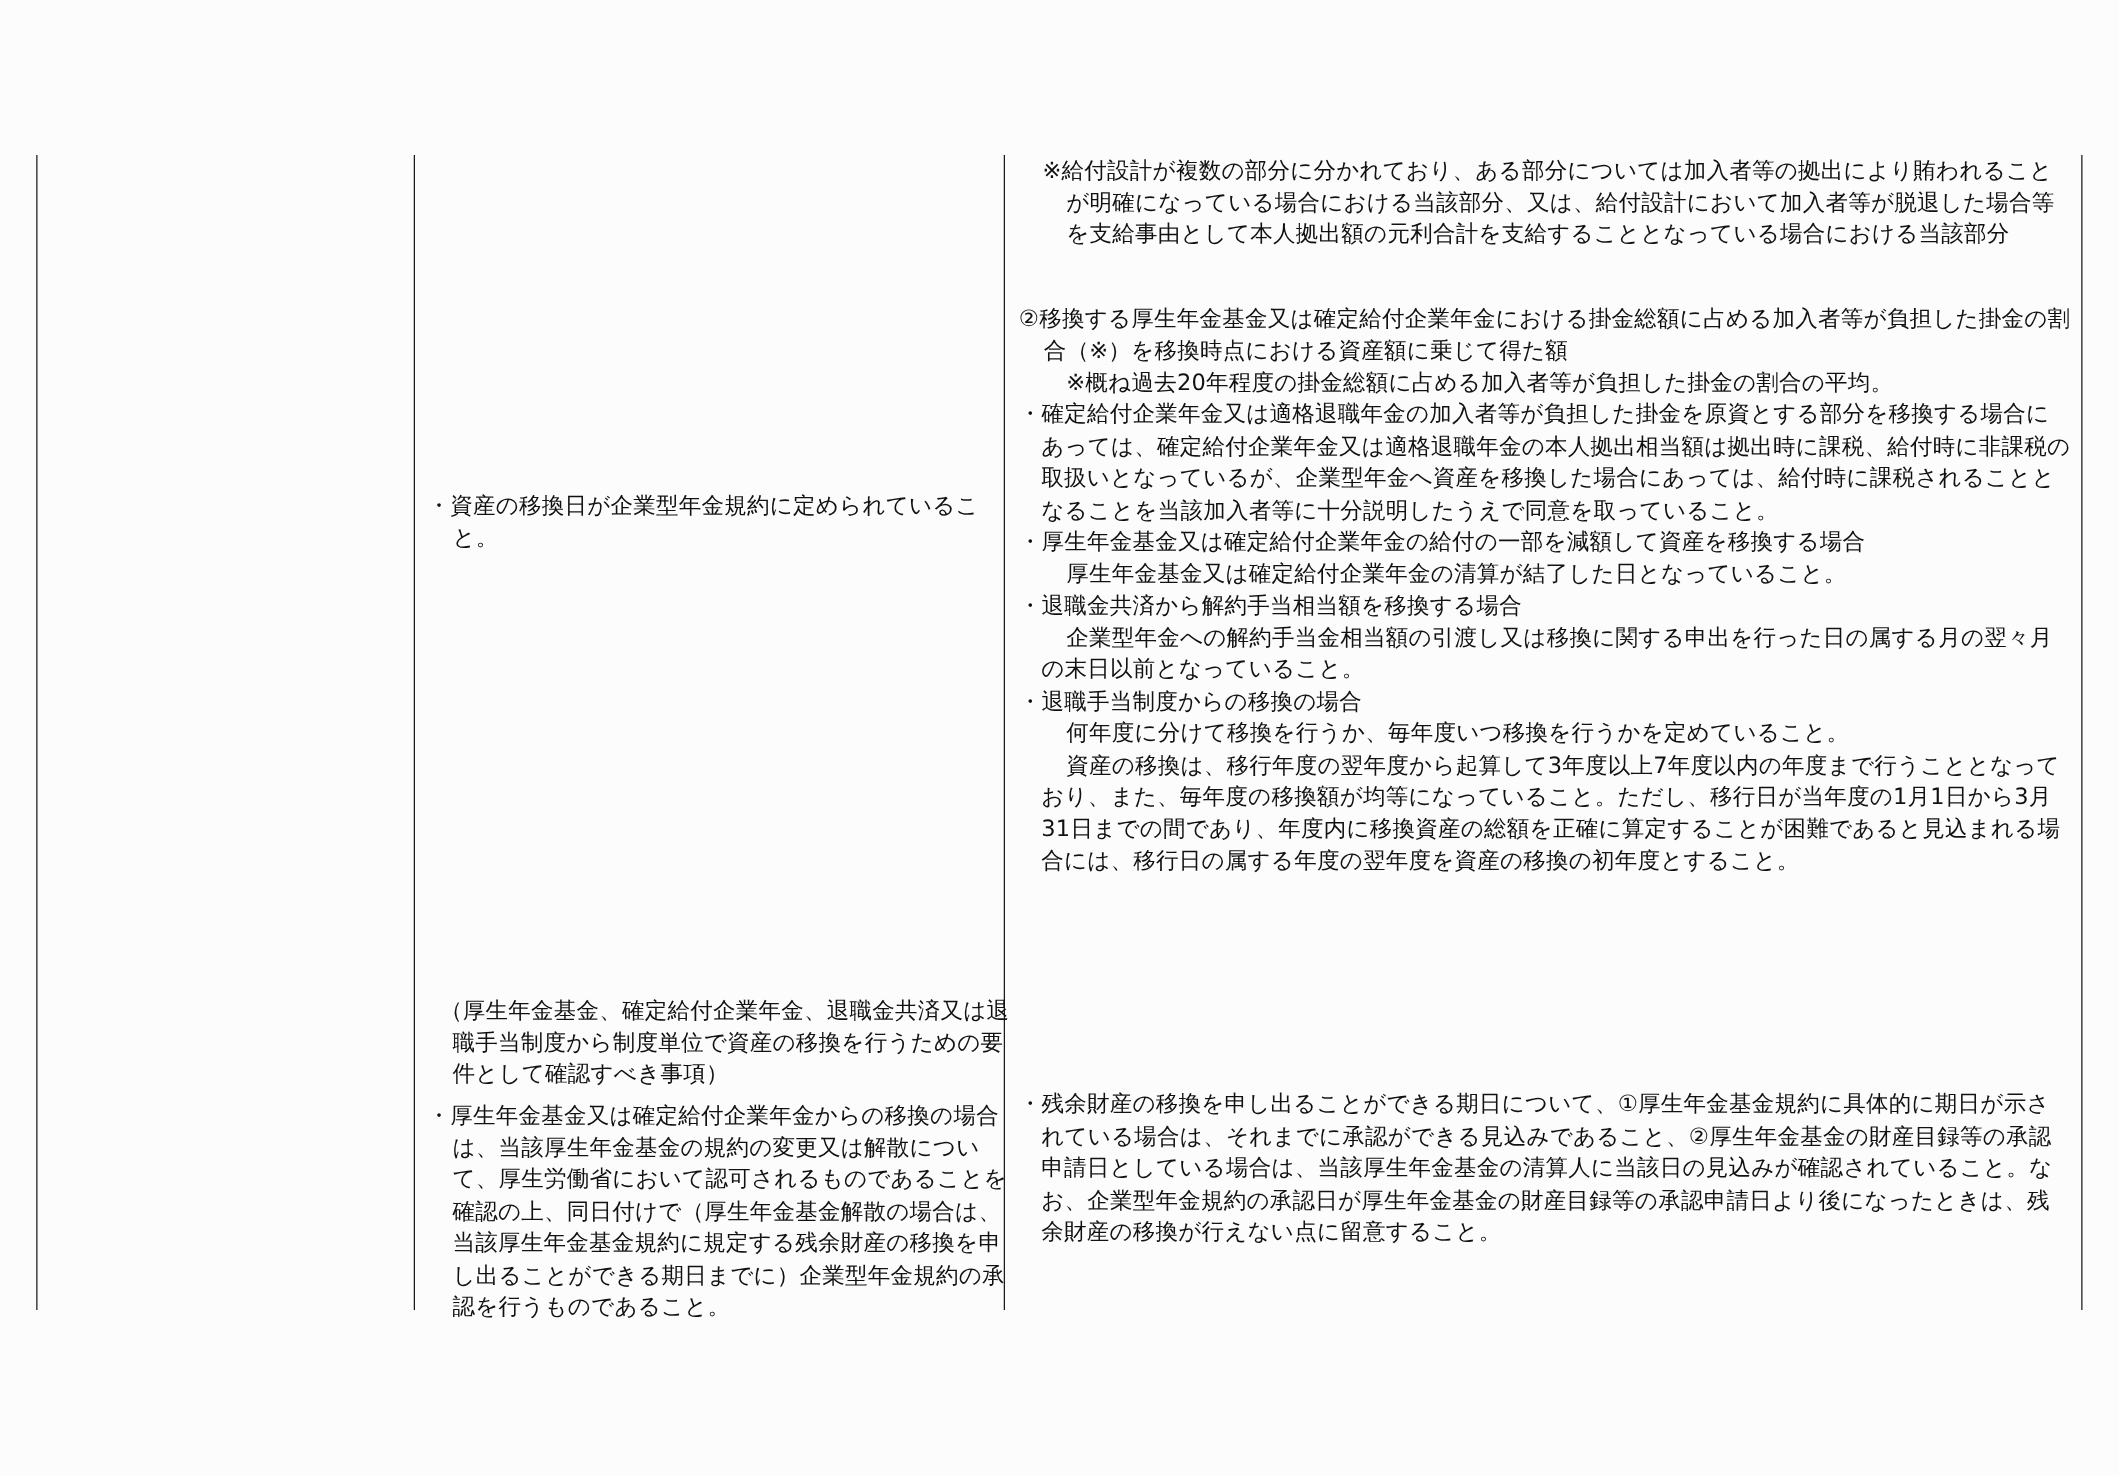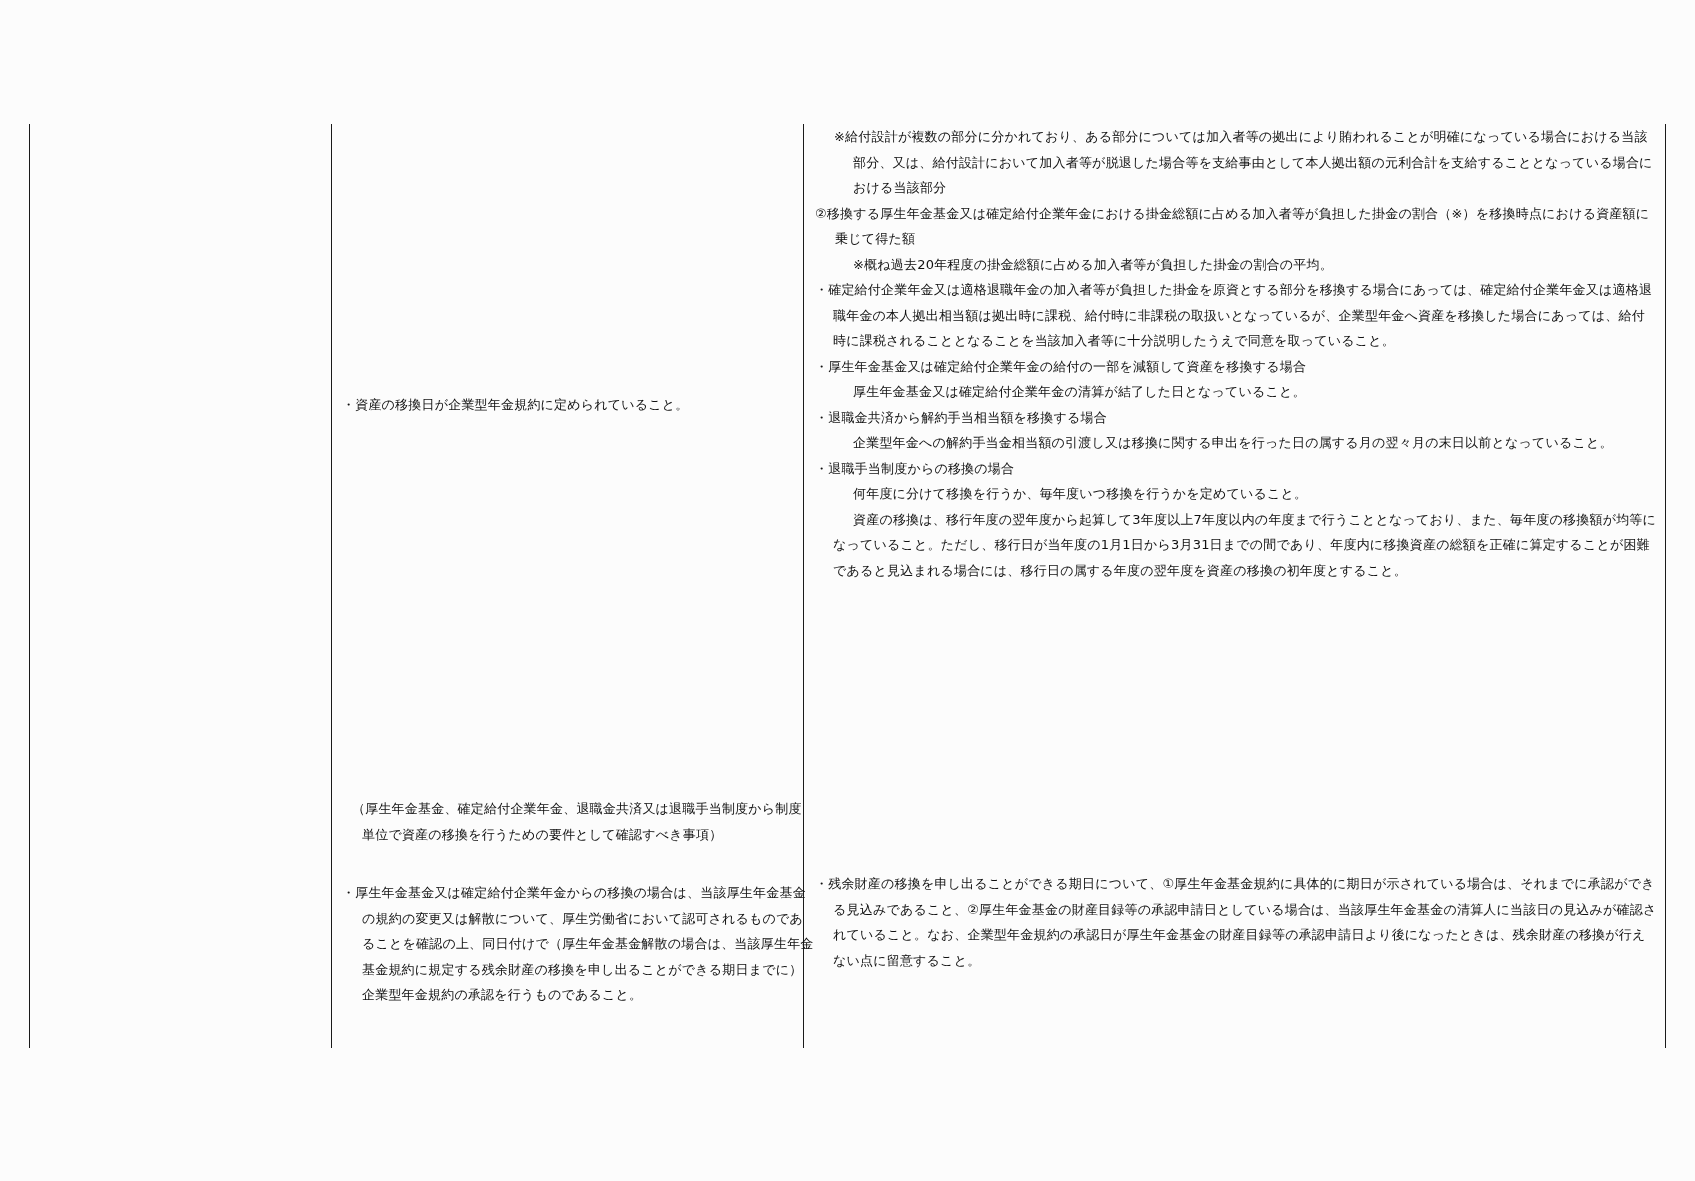--- a/index.html
+++ b/index.html
@@ -13,21 +13,21 @@
   }
   .vline {
     position: absolute;
     top: 124px;
     height: 924px;
     width: 1px;
     background: #1a1a1a;
   }
   .col {
     position: absolute;
-    font-size: 13px;
+    font-size: 18px;
     line-height: 25.5px;
     letter-spacing: 0.2px;
   }
   .p { margin: 0; white-space: normal; }
   .bullet { padding-left: 18px; text-indent: -18px; }
   .note1 { padding-left: 38px; text-indent: -19px; }
   .note2 { padding-left: 20px; text-indent: -20px; }
   .paren { padding-left: 20px; text-indent: -10px; }
   .mid-bullet { padding-left: 20px; text-indent: -20px; }
 </style>
@@ -42,21 +42,21 @@
 <div class="col" style="left:32px; top:124px; width:296px;"></div>
 
 <div class="col" style="left:342px; width:452px; top:0;">
   <p class="p mid-bullet" style="position:absolute; top:392px; width:452px;">・資産の移換日が企業型年金規約に定められていること。</p>
   <p class="p paren" style="position:absolute; top:796px; width:452px;">（厚生年金基金、確定給付企業年金、退職金共済又は退職手当制度から制度単位で資産の移換を行うための要件として確認すべき事項）</p>
   <p class="p mid-bullet" style="position:absolute; top:880px; width:452px;">・厚生年金基金又は確定給付企業年金からの移換の場合は、当該厚生年金基金の規約の変更又は解散について、厚生労働省において認可されるものであることを確認の上、同日付けで（厚生年金基金解散の場合は、当該厚生年金基金規約に規定する残余財産の移換を申し出ることができる期日までに）企業型年金規約の承認を行うものであること。</p>
 </div>
 
 <div class="col" style="left:815px; top:124px; width:842px;">
   <p class="p note1">※給付設計が複数の部分に分かれており、ある部分については加入者等の拠出により賄われることが明確になっている場合における当該部分、又は、給付設計において加入者等が脱退した場合等を支給事由として本人拠出額の元利合計を支給することとなっている場合における当該部分</p>
-  <p class="p note2" style="padding-left:20px;">②移換する厚生年金基金又は確定給付企業年金における掛金総額に占める加入者等が負担した掛金の割合（※）を移換時点における資産額に乗じて得た額</p>
+  <p class="p note2" style="padding-left:20px;margin-top:42px;">②移換する厚生年金基金又は確定給付企業年金における掛金総額に占める加入者等が負担した掛金の割合（※）を移換時点における資産額に乗じて得た額</p>
   <p class="p" style="padding-left:38px;">※概ね過去20年程度の掛金総額に占める加入者等が負担した掛金の割合の平均。</p>
   <p class="p bullet">・確定給付企業年金又は適格退職年金の加入者等が負担した掛金を原資とする部分を移換する場合にあっては、確定給付企業年金又は適格退職年金の本人拠出相当額は拠出時に課税、給付時に非課税の取扱いとなっているが、企業型年金へ資産を移換した場合にあっては、給付時に課税されることとなることを当該加入者等に十分説明したうえで同意を取っていること。</p>
   <p class="p bullet">・厚生年金基金又は確定給付企業年金の給付の一部を減額して資産を移換する場合</p>
   <p class="p" style="padding-left:38px;">厚生年金基金又は確定給付企業年金の清算が結了した日となっていること。</p>
   <p class="p bullet">・退職金共済から解約手当相当額を移換する場合</p>
   <p class="p" style="text-indent:20px; padding-left:18px;">企業型年金への解約手当金相当額の引渡し又は移換に関する申出を行った日の属する月の翌々月の末日以前となっていること。</p>
   <p class="p bullet">・退職手当制度からの移換の場合</p>
   <p class="p" style="padding-left:38px;">何年度に分けて移換を行うか、毎年度いつ移換を行うかを定めていること。</p>
   <p class="p" style="text-indent:20px; padding-left:18px;">資産の移換は、移行年度の翌年度から起算して3年度以上7年度以内の年度まで行うこととなっており、また、毎年度の移換額が均等になっていること。ただし、移行日が当年度の1月1日から3月31日までの間であり、年度内に移換資産の総額を正確に算定することが困難であると見込まれる場合には、移行日の属する年度の翌年度を資産の移換の初年度とすること。</p>
 </div>

